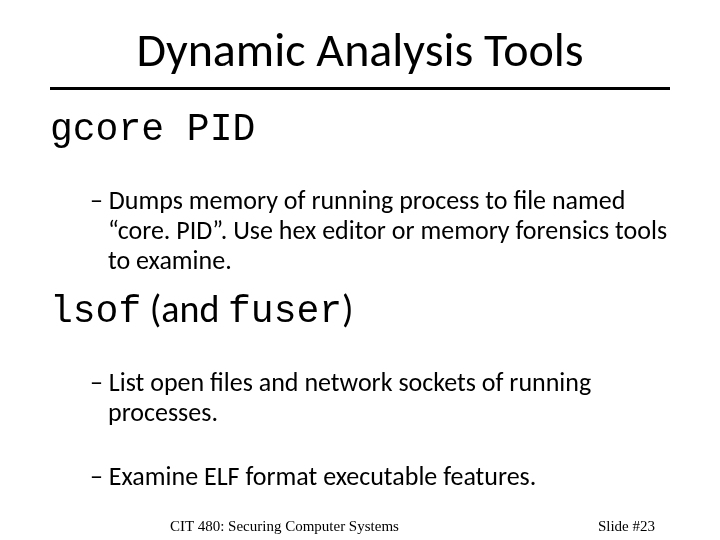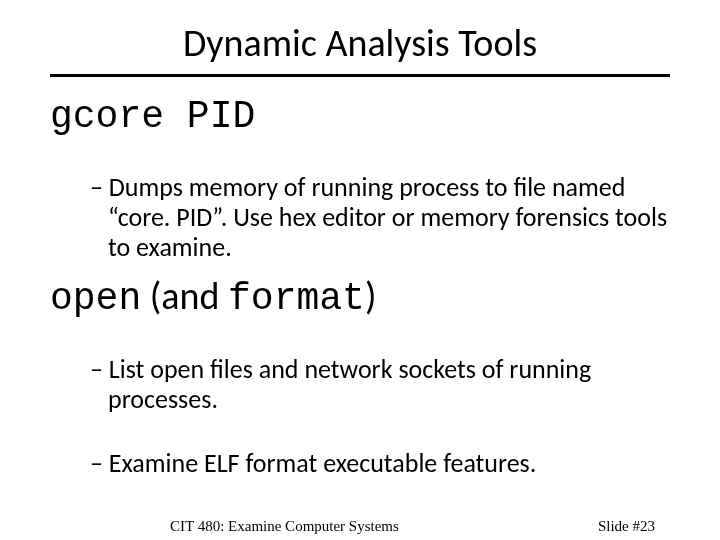--- a/index.html
+++ b/index.html
@@ -12,21 +12,21 @@
     position: relative;
     overflow: hidden;
   }
   .slide {
     width: 100%;
     height: 100%;
     padding: 20px 50px 0 50px;
     position: relative;
   }
   .title {
-    font-size: 38px;
+    font-size: 48px;
     font-weight: 400;
     text-align: center;
     padding-bottom: 8px;
     border-bottom: 3px solid #000;
     margin-bottom: 18px;
     letter-spacing: 0px;
   }
   .cmd {
     font-family: "Courier New", Courier, monospace;
     font-size: 38px;
@@ -68,22 +68,22 @@
 </style>
 </head>
 <body>
 
 <div class="slide">
   <h1 class="title">Dynamic Analysis Tools</h1>
 
   <div class="cmd">gcore PID</div>
   <div class="desc">Dumps memory of running process to file named “core. PID”. Use hex editor or memory forensics tools to examine.</div>
 
-  <div class="cmd"><span>open</span><span class="serif"> (and </span><span>format</span><span class="serif">)</span></div>
+  <div class="cmd"><span>lsof</span><span class="serif"> (and </span><span>fuser</span><span class="serif">)</span></div>
   <div class="desc">List open files and network sockets of running processes.</div>
 
   <div class="desc">Examine ELF format executable features.</div>
 
   <div class="footer">
-    <span class="footer-left">CIT 480: Examine Computer Systems</span>
+    <span class="footer-left">CIT 480: Securing Computer Systems</span>
     <span class="footer-right">Slide #23</span>
   </div>
 </div>
 
 </body></html>

